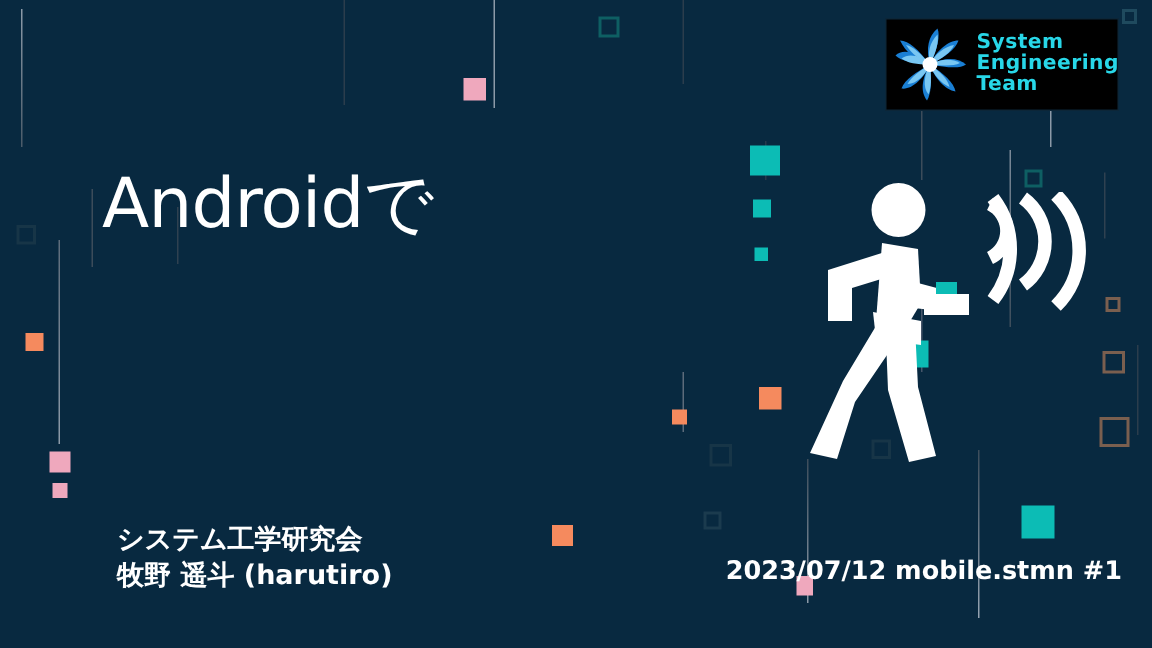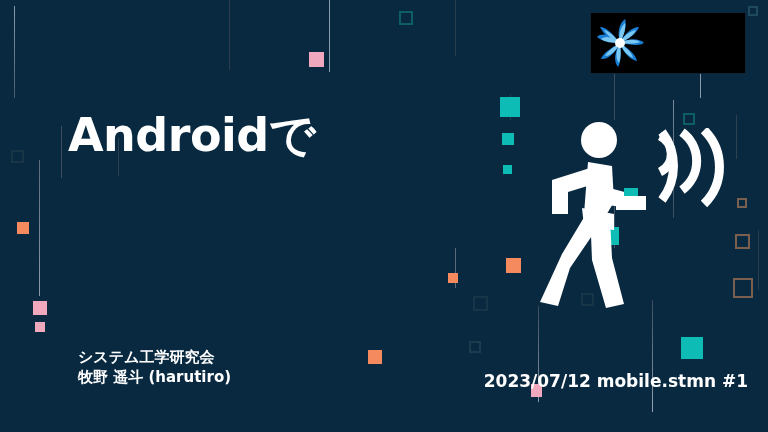--- a/index.html
+++ b/index.html
@@ -50,38 +50,38 @@
     white-space:nowrap;
   }
 
   
   #title-block {
     position:absolute; left:68px; top:112px;
     line-height:1.0;
   }
   .tline {
     font-family:"DejaVu Sans", sans-serif;
-    font-weight:700;
+    font-weight:400;
     white-space:nowrap;
     display:block;
   }
   #tline1 { font-size:46px; color:#ffffff; letter-spacing:-0.5px; }
   #tline2 { font-size:46px; color:#f5ae42; margin-top:12px; letter-spacing:-0.5px; }
   #tline2 .kanji-wo { color:#ffffff; }
   #tline3 { font-size:46px; color:#0cbcb5; margin-top:10px; letter-spacing:-0.5px; }
 
   
   #presenter {
     position:absolute; left:78px; top:348px;
     line-height:1.32;
   }
   #presenter div {
     font-family:"DejaVu Sans", sans-serif;
     font-weight:700;
-    font-size:15px;
+    font-size:18px;
     color:#ffffff;
     white-space:nowrap;
   }
 
   
   #dates {
     position:absolute; right:20px; top:370px;
     text-align:right; line-height:1.3;
   }
   #dates div {
@@ -212,15 +212,20 @@
         <path d="M28 28 C32 20 34 13 33 8 C28 13 26 20 28 28 Z"></path>
         <path d="M28 28 C36 24 42 20 44 15 C38 16 31 21 28 28 Z"></path>
         <path d="M28 28 C37 29 44 29 48 27 C43 24 35 24 28 28 Z"></path>
         <path d="M28 28 C35 33 40 38 41 43 C36 41 30 35 28 28 Z"></path>
         <path d="M28 28 C29 37 29 43 27 48 C23 43 24 35 28 28 Z"></path>
         <path d="M28 28 C21 32 15 37 13 41 C19 41 25 35 28 28 Z"></path>
         <path d="M28 28 C19 28 13 27 9 24 C14 20 22 22 28 28 Z"></path>
       </g>
       <circle cx="28" cy="28" r="5" fill="#ffffff"></circle>
     </svg>
+    <div id="logo-text">
+      <span>System</span>
+      <span>Engineering</span>
+      <span>Team</span>
+    </div>
   </div>
 
 </div>
 
 </body></html>

